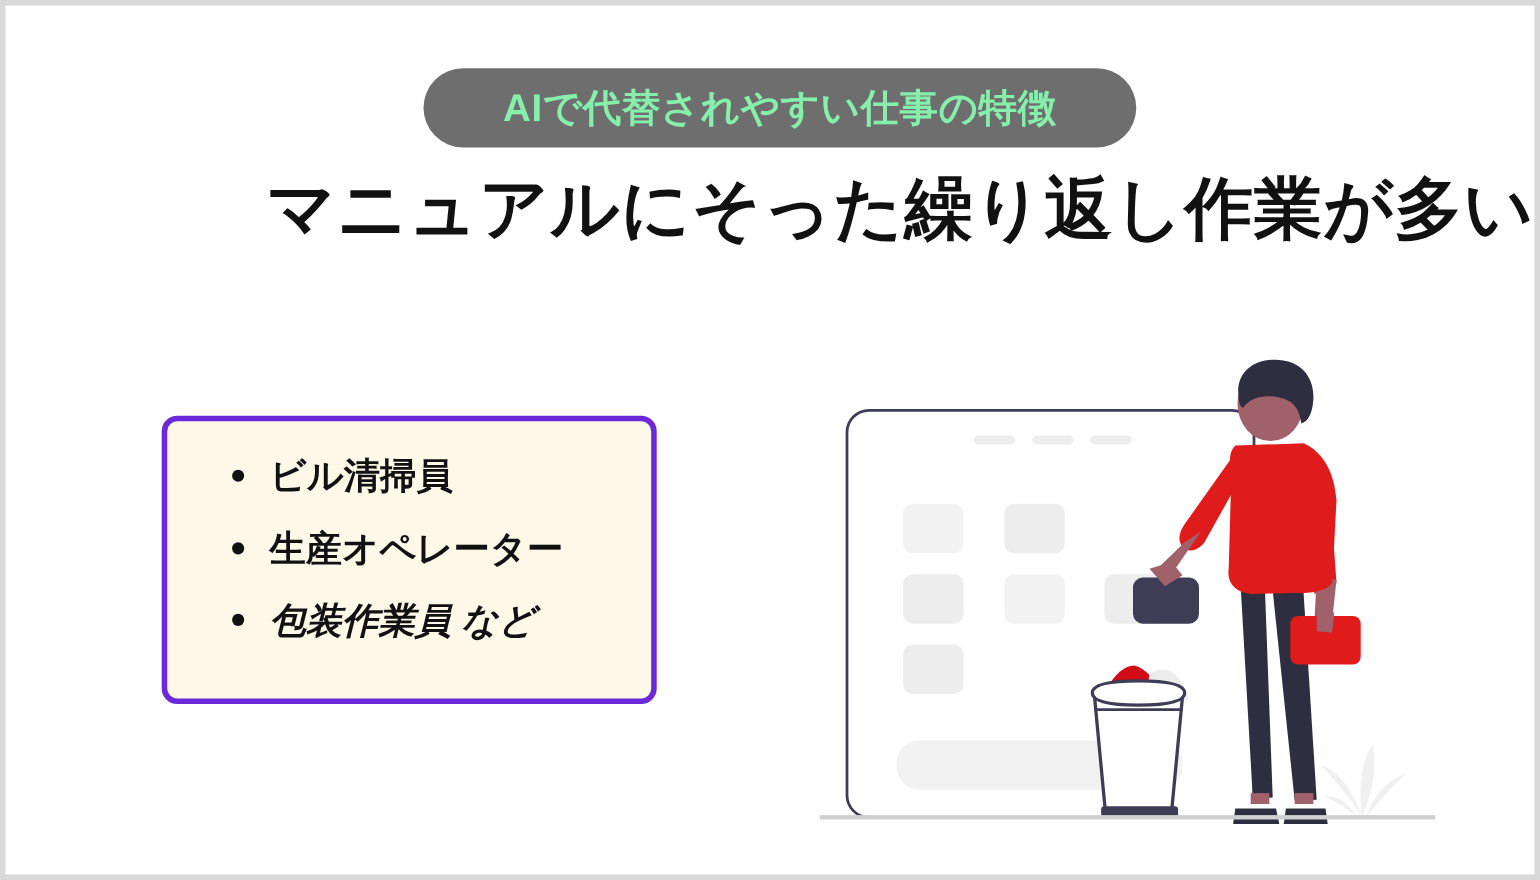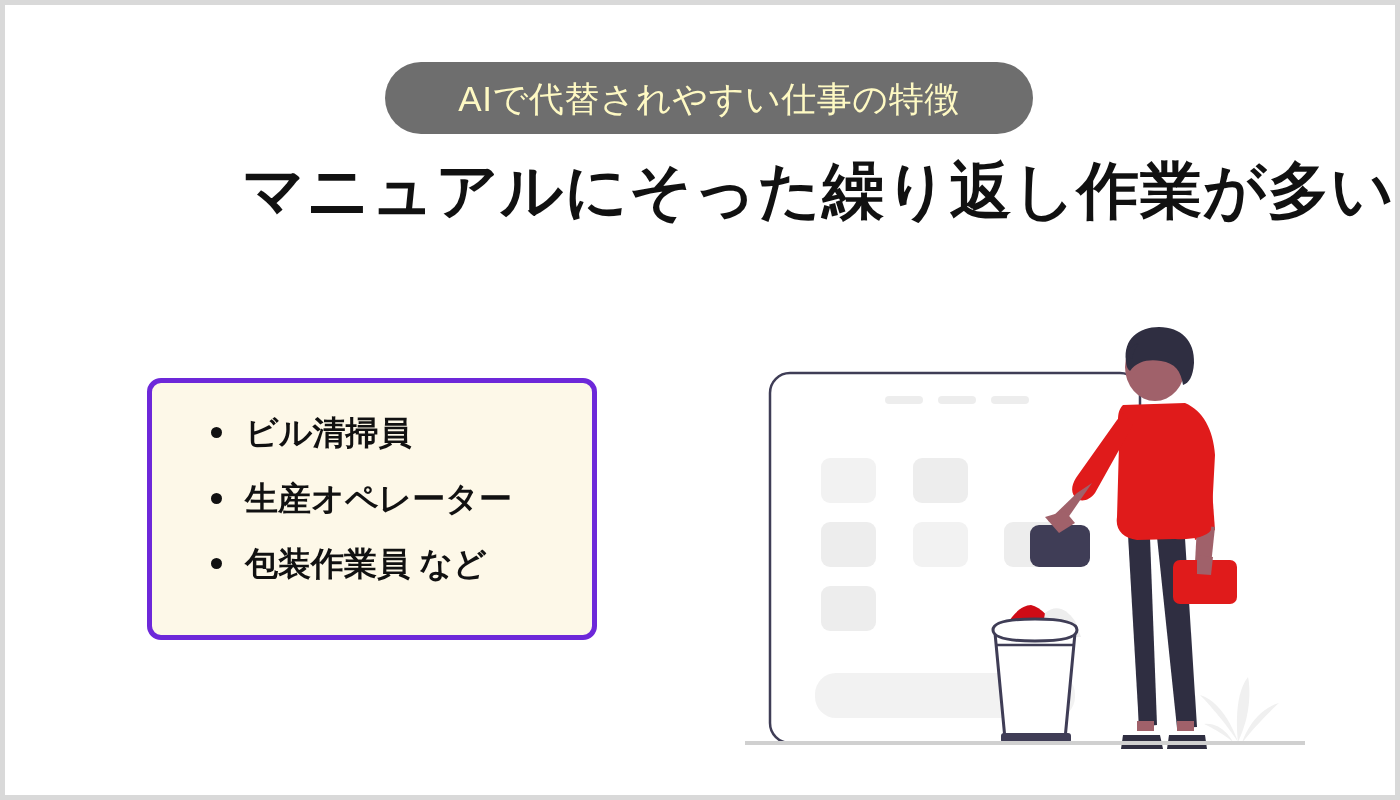--- a/index.html
+++ b/index.html
@@ -21,23 +21,23 @@
   
   #badge{
     position:absolute;
     left:380px;top:57px;
     width:648px;height:72px;
     background:#6e6e6e;
     border-radius:36px;
     display:flex;align-items:center;justify-content:center;
   }
   #badge-label{
-    color:#fef9c3;
+    color:#86efac;
     font-size:35px;
-    font-weight:normal;
+    font-weight:bold;
     letter-spacing:0.5px;
     line-height:1;
     white-space:nowrap;
   }
 
   
   #headline{
     position:absolute;
     left:0;top:150px;
     width:1390px;
@@ -69,21 +69,21 @@
   #job-list li{
     position:relative;
     padding-left:38px;
     margin-bottom:26px;
     font-size:33px;
     font-weight:bold;
     color:#111111;
     line-height:1.2;
     white-space:nowrap;
   }
-  #job-list li:last-child{margin-bottom:0;}
+  #job-list li:last-child{margin-bottom:0;font-style:italic;}
   #job-list li .bullet{
     position:absolute;
     left:4px;top:14px;
     width:11px;height:11px;
     border-radius:50%;
     background:#111111;
   }
 
   
   #illustration{

